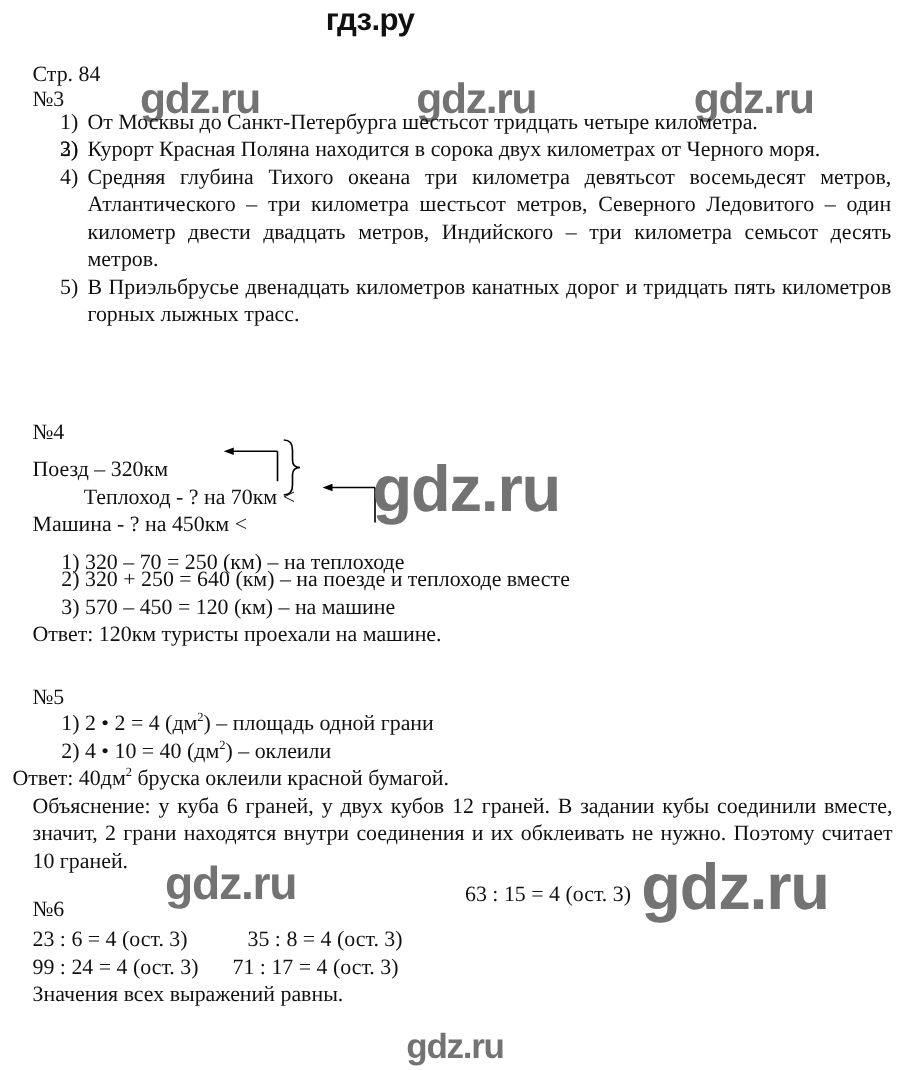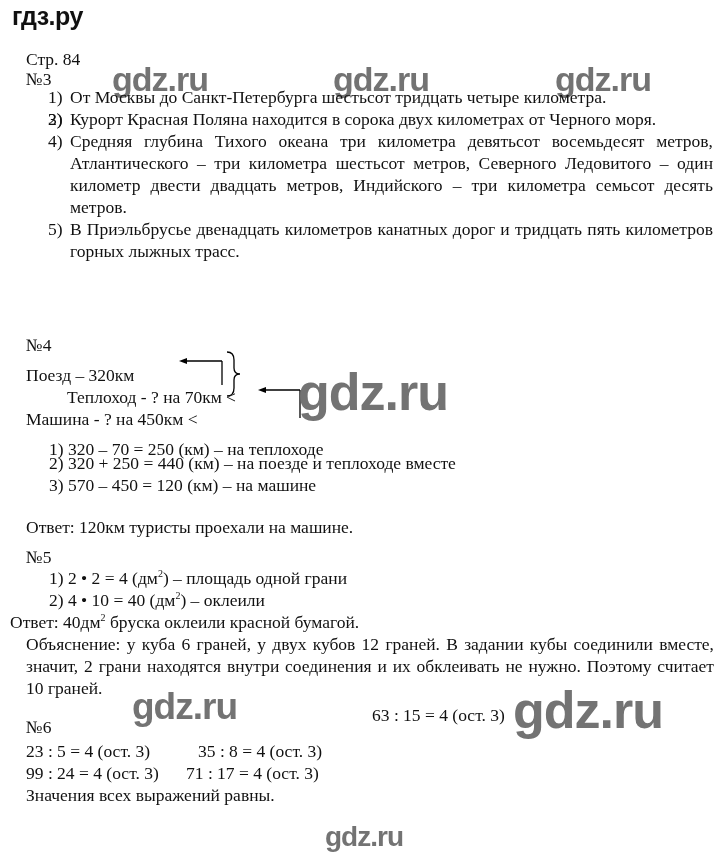--- a/index.html
+++ b/index.html
@@ -1,18 +1,18 @@
 <!DOCTYPE html>
 <html><head>
 <meta charset="utf-8">
 <style>
   html, body { margin: 0; padding: 0; background: #ffffff; }
   body { width: 720px; height: 856px; position: relative; overflow: hidden; color: #111; }
   .wm { font-family: "Liberation Sans", "DejaVu Sans", sans-serif; font-weight: bold; color: #737373; position: absolute; letter-spacing: -1px; }
-  .site-title { position: absolute; top: 0; left: 12px; width: 592px; text-align: left; font-family: "Liberation Sans", sans-serif; font-weight: bold; font-size: 25px; top: 2px; letter-spacing: -0.5px; }
+  .site-title { position: absolute; top: 0; left: 0; width: 592px; text-align: center; font-family: "Liberation Sans", sans-serif; font-weight: bold; font-size: 25px; top: 2px; letter-spacing: -0.5px; }
   .txt { position: absolute; font-family: "Liberation Serif", serif; font-size: 17.5px; line-height: 22px; white-space: nowrap; }
   .bold { font-weight: normal; }
   .list { position: absolute; left: 48px; font-family: "Liberation Serif", serif; font-size: 17.5px; line-height: 22px; width: 665px; }
   .li { position: relative; padding-left: 22px; text-align: justify; }
   .li .num { position: absolute; left: 0; top: 0; }
   .sup { font-size: 10px; vertical-align: super; line-height: 0; }
   svg { position: absolute; overflow: visible; }
 </style>
 </head>
 <body>
@@ -45,40 +45,40 @@
   <line x1="222" y1="361" x2="222" y2="385" stroke="#000" stroke-width="1.3"></line>
   <path d="M227 352 Q234 352 234 360 L234 368 Q234 374 240 374 Q234 374 234 380 L234 388 Q234 396 227 396" stroke="#000" stroke-width="1.3" fill="none"></path>
   <line x1="263" y1="390" x2="300" y2="390" stroke="#000" stroke-width="1.3"></line>
   <polygon points="258,390 266,387 266,393" fill="#000"></polygon>
   <line x1="300" y1="390" x2="300" y2="418" stroke="#000" stroke-width="1.3"></line>
 </svg>
 
 <div class="wm" style="left:298px; top:362px; font-size:52px;">gdz.ru</div>
 
 <div class="txt" style="left:49px; top:438px;">1) 320 – 70 = 250 (км) – на теплоходе</div>
-<div class="txt" style="left:49px; top:452px;">2) 320 + 250 = 440 (км) – на поезде и теплоходе вместе</div>
+<div class="txt" style="left:49px; top:452px;">2) 320 + 250 = 640 (км) – на поезде и теплоходе вместе</div>
 <div class="txt" style="left:49px; top:474px;">3) 570 – 450 = 120 (км) – на машине</div>
-<div class="txt" style="left:26px; top:516px;font-family:Liberation Serif, serif;">Ответ: 120км туристы проехали на машине.</div>
+<div class="txt" style="left:26px; top:496px;font-family:Liberation Serif, serif;">Ответ: 120км туристы проехали на машине.</div>
 
 <div class="txt bold" style="left:26px; top:546px;">№5</div>
 <div class="txt" style="left:49px; top:567px;">
   <span>1) 2 • 2 = 4 (дм</span><span class="sup">2</span><span>) – площадь одной грани</span>
 </div>
 <div class="txt" style="left:49px; top:589px;">
   <span>2) 4 • 10 = 40 (дм</span><span class="sup">2</span><span>) – оклеили</span>
 </div>
 <div class="txt" style="left:10px; top:611px;">
   <span>Ответ: 40дм</span><span class="sup">2</span><span> бруска оклеили красной бумагой.</span>
 </div>
 <div class="list" style="left:26px; top:633px; width:688px; text-align:justify; text-align-last:left;">Объяснение: у куба 6 граней, у двух кубов 12 граней. В задании кубы соединили вместе, значит, 2 грани находятся внутри соединения и их обклеивать не нужно. Поэтому считает 10 граней.</div>
 
 <div class="wm" style="left:132px; top:686px; font-size:37px;">gdz.ru</div>
 <div class="wm" style="left:513px; top:680px; font-size:52px;">gdz.ru</div>
 
 <div class="txt bold" style="left:26px; top:716px;">№6</div>
-<div class="txt" style="left:26px; top:740px;">23 : 5 = 4 (ост. 3)</div>
+<div class="txt" style="left:26px; top:740px;">23 : 6 = 4 (ост. 3)</div>
 <div class="txt" style="left:198px; top:740px;">35 : 8 = 4 (ост. 3)</div>
 <div class="txt" style="left:372px; top:704px;">63 : 15 = 4 (ост. 3)</div>
 <div class="txt" style="left:26px; top:762px;">99 : 24 = 4 (ост. 3)</div>
 <div class="txt" style="left:186px; top:762px;">71 : 17 = 4 (ост. 3)</div>
 <div class="txt" style="left:26px; top:784px;">Значения всех выражений равны.</div>
 
 <div class="wm" style="left:325px; top:821px; font-size:28px;">gdz.ru</div>
 
 </body></html>

